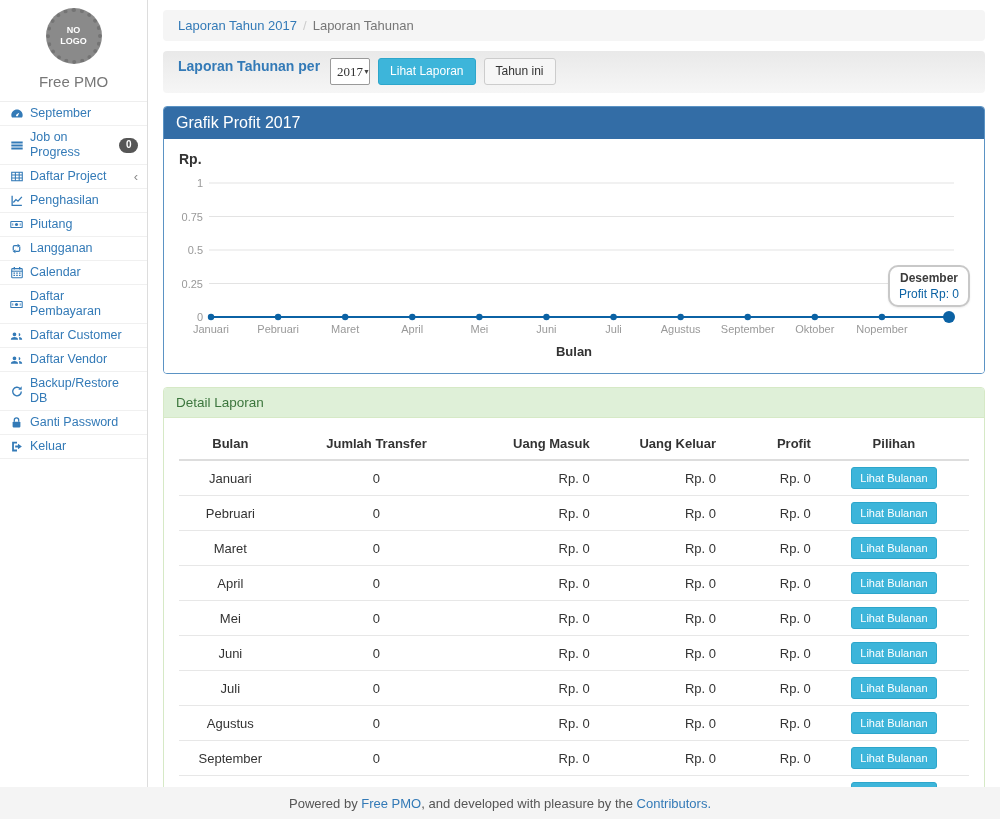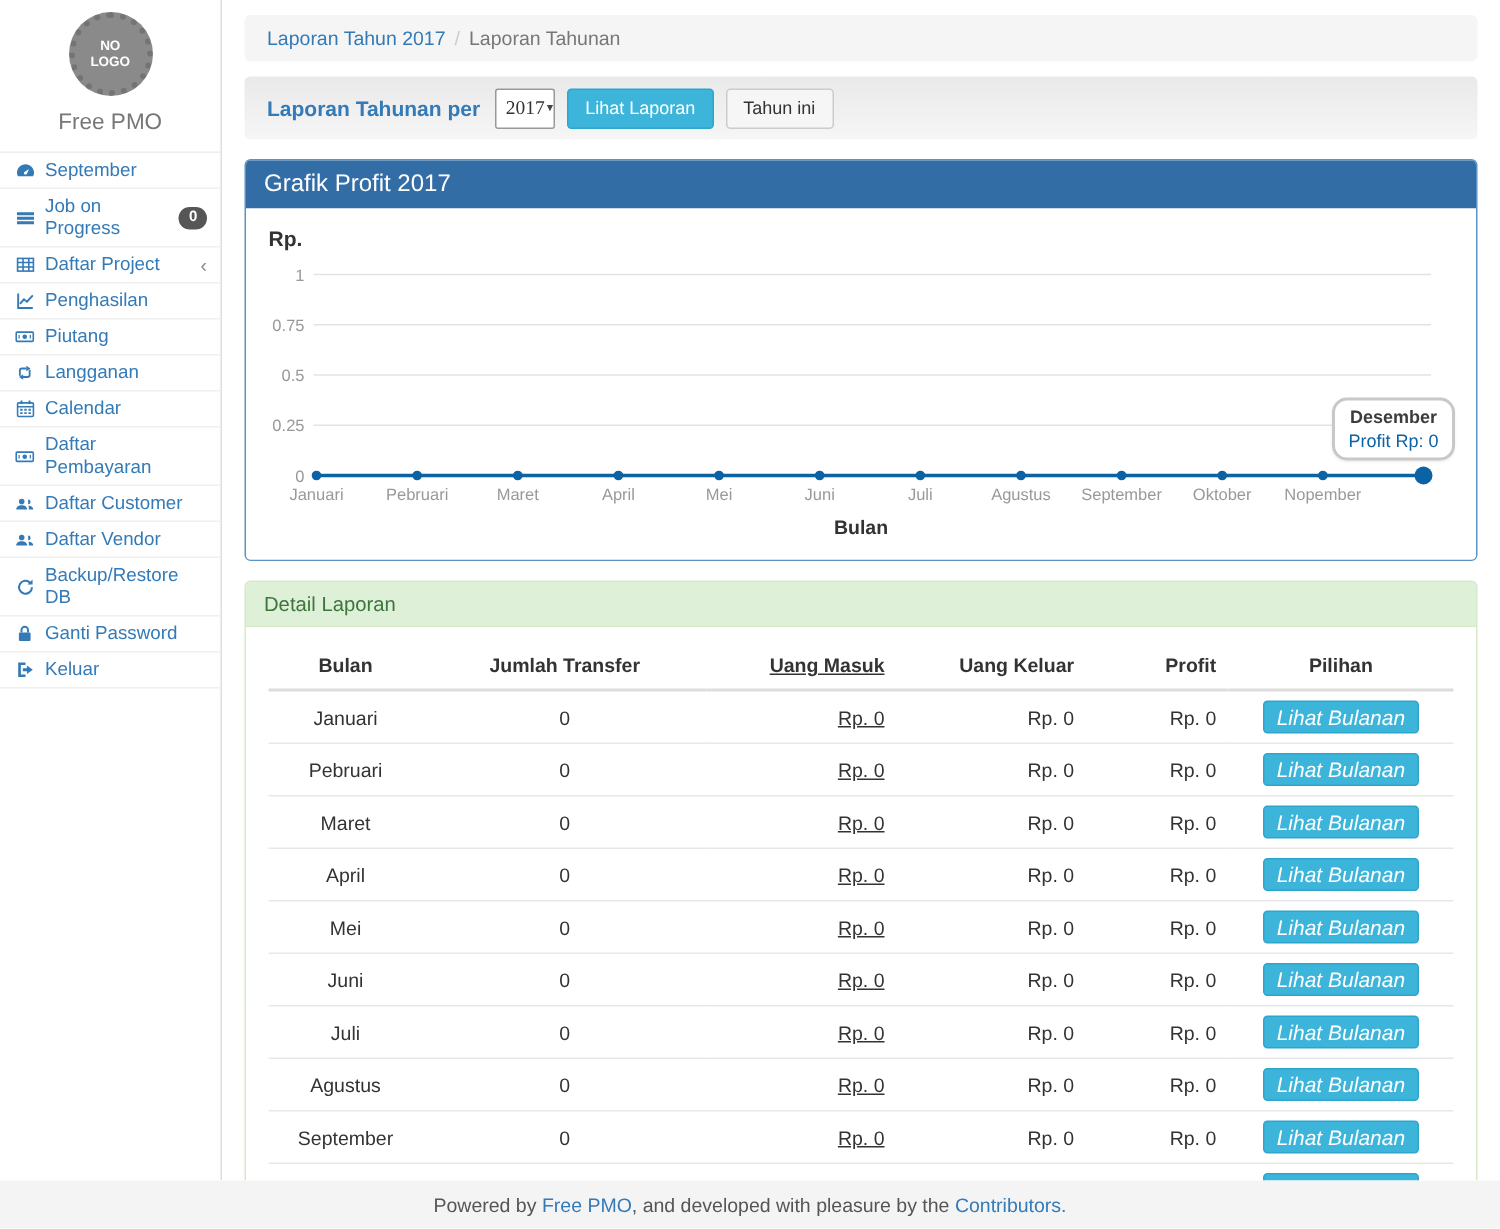--- a/index.html
+++ b/index.html
@@ -24,21 +24,21 @@
   .chevron { margin-left:auto; color:#8a8a8a; font-size:13px; line-height:12px; }
 
   
   main { flex:1; padding:10px 15px 0 15px; background:#fff; overflow:hidden; }
   .breadcrumb { background:#f5f5f5; border-radius:4px; padding:8px 15px; margin-bottom:10px; }
   .breadcrumb a { color:#337ab7; text-decoration:none; }
   .breadcrumb .sep { color:#ccc; padding:0 6px; }
   .breadcrumb .current { color:#777; }
 
   .filter-bar { background:linear-gradient(180deg,#e9e9e9,#f6f6f6); border-radius:4px;
-    padding:7px 15px; display:flex; align-items:center; gap:8px; margin-bottom:13px; height:42px; }
+    padding:7px 15px; display:flex; align-items:flex-start; gap:8px; margin-bottom:13px; height:42px; }
   .filter-label { font-weight:bold; color:#337ab7; font-size:14px; margin-right:2px; }
   .select { background:#fff; border:1px solid #999; border-radius:2px; width:40px; height:27px;
     display:flex; align-items:center; justify-content:space-between; padding:0 6px; cursor:pointer;font-family:Liberation Serif, serif; }
   .select .caret { font-size:7px; color:#444; }
   .btn { border-radius:3px; font-size:12px; padding:5px 11px; border:1px solid transparent; cursor:pointer;
     font-family:"Liberation Sans", sans-serif; line-height:15px; }
   .btn-info { background:#3db5da; border-color:#2da6cb; color:#fff; }
   .btn-default { background:#f6f6f6; border-color:#ccc; color:#333; }
 
   .panel { border:1px solid; border-radius:4px; margin-bottom:13px; }
@@ -61,25 +61,25 @@
   .tt-value { font-size:12px; color:#0b62a4; margin-top:2px; }
 
   
   .table-body { padding:10px 15px 12px; }
   table { width:100%; border-collapse:collapse; font-size:13px; }
   th { font-weight:bold; padding:8px; border-bottom:2px solid #ddd; }
   td { padding:6px 8px; border-top:1px solid #e7e7e7; }
   tbody tr:first-child td { border-top:none; }
   .c0 { width:13%; text-align:center; }
   .c1 { width:24%; text-align:center; }
-  .c2 { width:16%; text-align:right;text-decoration:underline; }
+  .c2 { width:16%; text-align:right; }
   .c3 { width:16%; text-align:right; }
   .c4 { width:12%; text-align:right; }
   .c5 { width:19%; text-align:center; }
-  .btn-xs { font-size:14px; padding:2.5px 8px; border-radius:3px;font-style:italic; }
+  .btn-xs { font-size:11px; padding:2.5px 8px; border-radius:3px; }
 
   footer { height:32px; background:#f4f4f4; display:flex; align-items:center; justify-content:center;
     color:#555; font-size:13px; }
   footer a { color:#337ab7; text-decoration:none; }
 </style>
 </head>
 <body>
 
 <div class="app">
 

